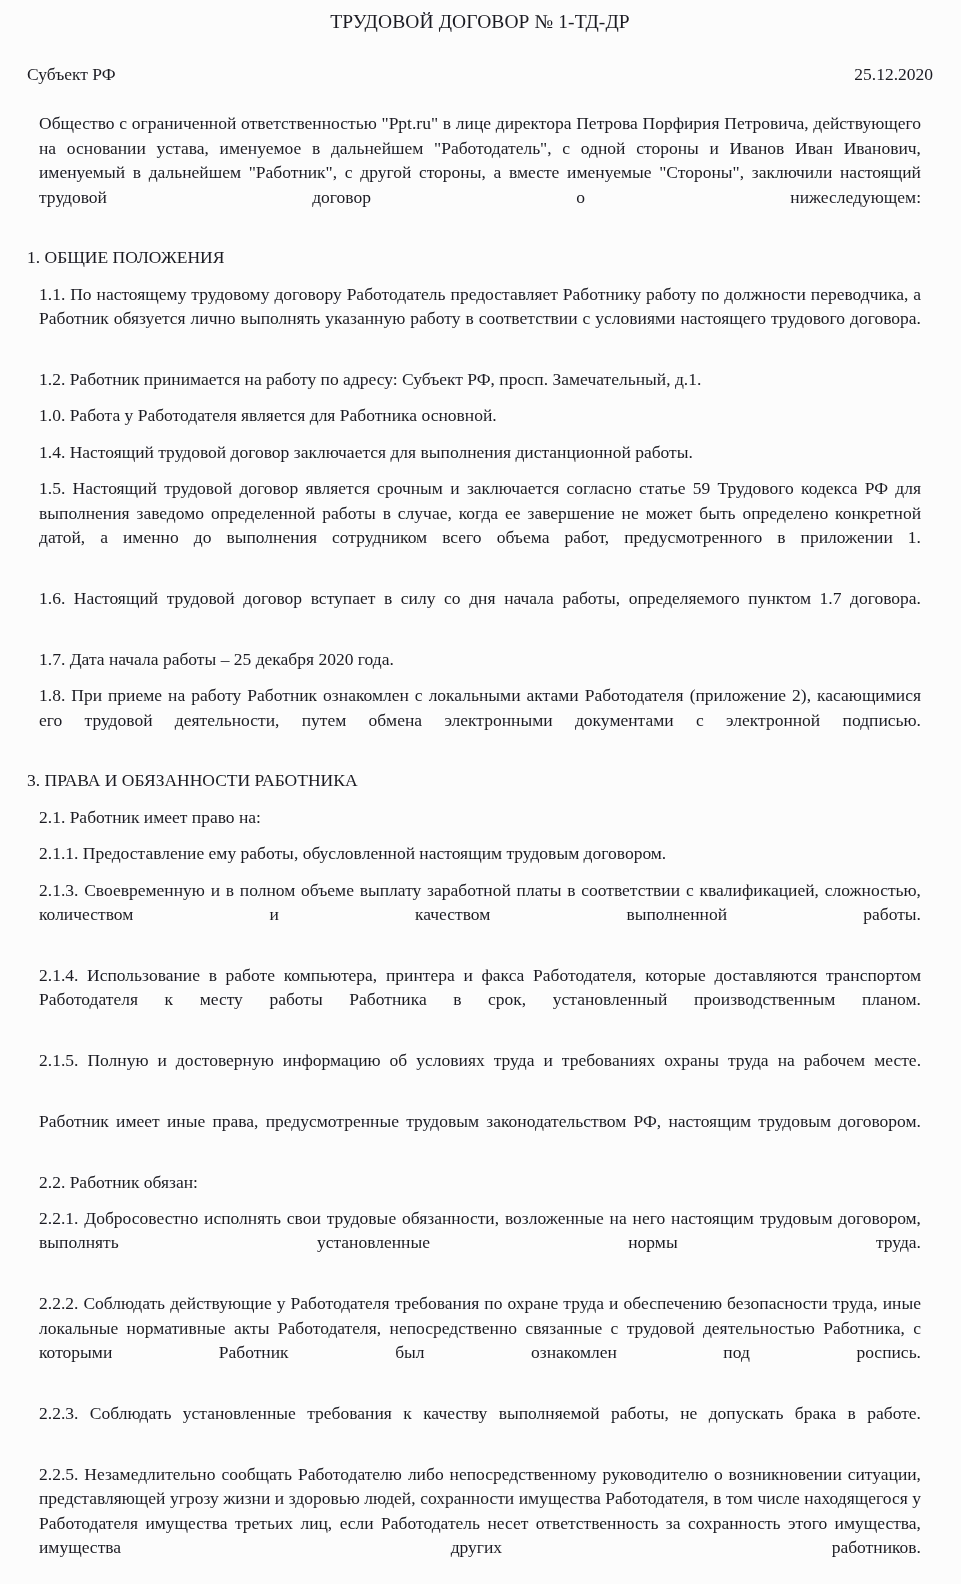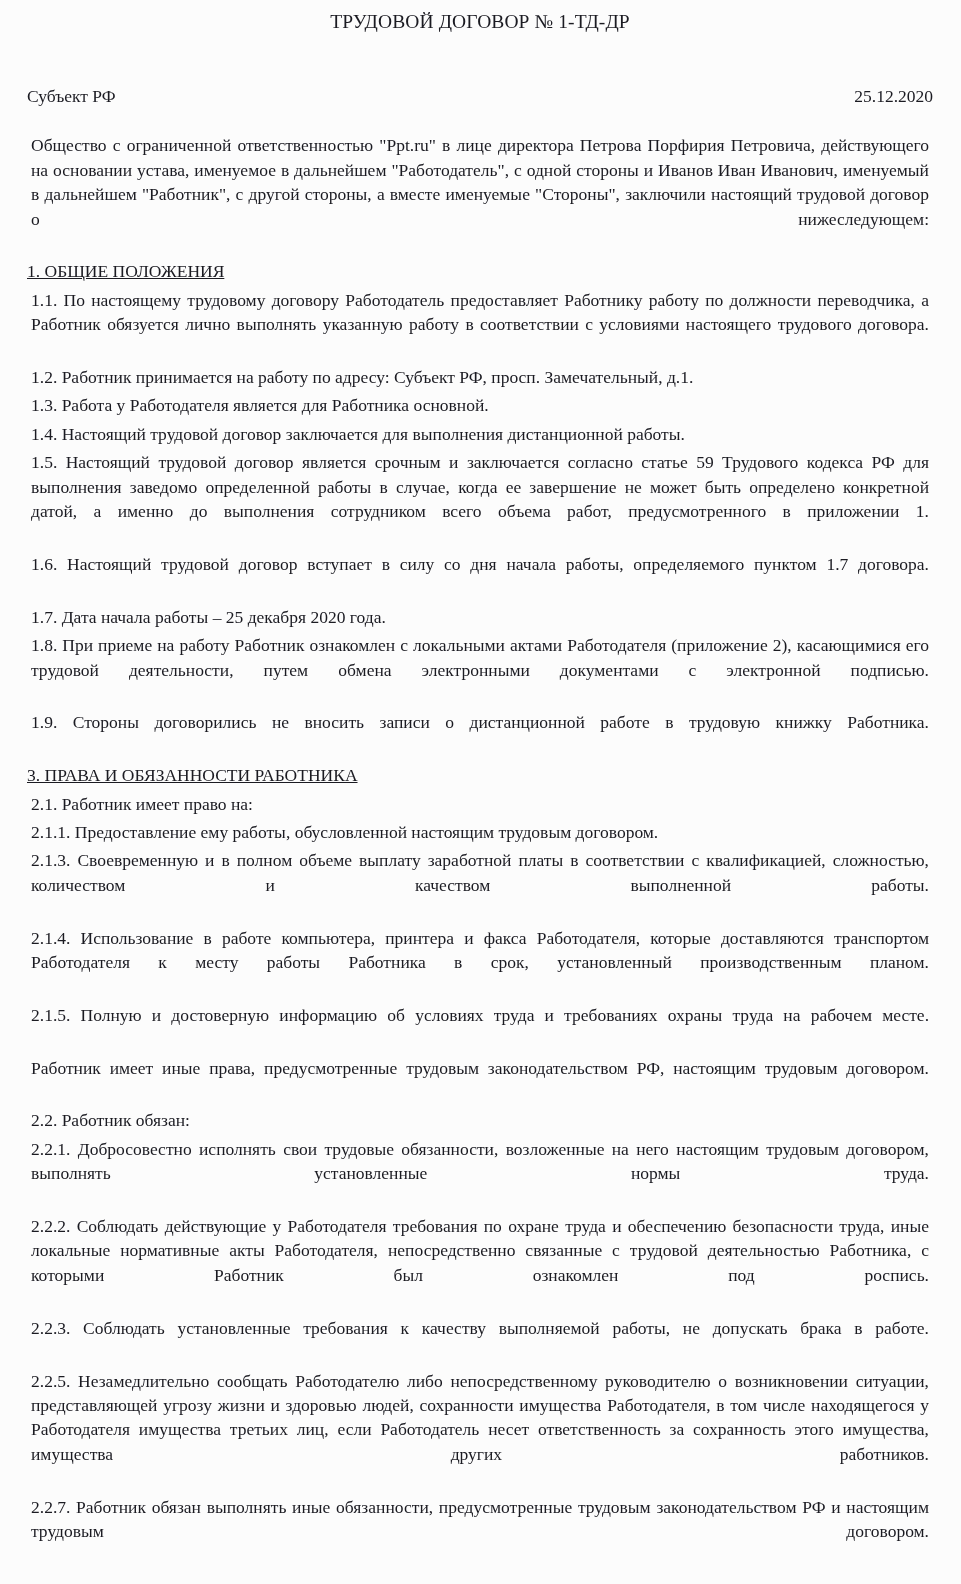--- a/index.html
+++ b/index.html
@@ -39,43 +39,42 @@
     white-space: nowrap;
   }
   .meta-row {
     display: flex;
     justify-content: space-between;
     align-items: baseline;
     font-size: 17.5px;
     line-height: 24.4px;
     margin-top: 25px;
   }
-  .meta-row .subject { text-align: right; margin-top: 22px; }
+  .meta-row .subject { text-align: right; }
   .meta-row .date { text-align: right; }
 
   .body-block {
     margin-top: 25px;
   }
   p.para {
     font-size: 17.5px;
     line-height: 24.4px;
     text-align: justify;
     text-justify: inter-word;
-    margin: 4px;
+    margin: 12px;
     padding: 0;
     hyphens: none;
   }
   p.heading {
     font-size: 17.5px;
     line-height: 24.4px;
     text-align: left;
     margin: 0;
     padding: 0;
     font-weight: normal;
-    text-decoration: underline;
   }
   
   p.para::after {
     content: "";
     display: inline-block;
     width: 100%;
   }
   p.single {
     text-align: left;
   }
@@ -94,27 +93,26 @@
       <span class="date">25.12.2020</span>
     </div>
 
     <div class="body-block">
       <p class="para">Общество с ограниченной ответственностью "Ppt.ru" в лице директора Петрова Порфирия Петровича, действующего на основании устава, именуемое в дальнейшем "Работодатель", с одной стороны и Иванов Иван Иванович, именуемый в дальнейшем "Работник", с другой стороны, а вместе именуемые "Стороны", заключили настоящий трудовой договор о нижеследующем:</p>
 
       <p class="heading">1. ОБЩИЕ ПОЛОЖЕНИЯ</p>
 
       <p class="para">1.1. По настоящему трудовому договору Работодатель предоставляет Работнику работу по должности переводчика, а Работник обязуется лично выполнять указанную работу в соответствии с условиями настоящего трудового договора.</p>
       <p class="para single">1.2. Работник принимается на работу по адресу: Субъект РФ, просп. Замечательный, д.1.</p>
-      <p class="para single">1.3. Работа у Работодателя является для Работника основной.</p>
+      <p class="para single">1.0. Работа у Работодателя является для Работника основной.</p>
       <p class="para single">1.4. Настоящий трудовой договор заключается для выполнения дистанционной работы.</p>
       <p class="para">1.5. Настоящий трудовой договор является срочным и заключается согласно статье 59 Трудового кодекса РФ для выполнения заведомо определенной работы в случае, когда ее завершение не может быть определено конкретной датой, а именно до выполнения сотрудником всего объема работ, предусмотренного в приложении 1.</p>
       <p class="para">1.6. Настоящий трудовой договор вступает в силу со дня начала работы, определяемого пунктом 1.7 договора.</p>
       <p class="para single">1.7. Дата начала работы – 25 декабря 2020 года.</p>
       <p class="para">1.8. При приеме на работу Работник ознакомлен с локальными актами Работодателя (приложение 2), касающимися его трудовой деятельности, путем обмена электронными документами с электронной подписью.</p>
-      <p class="para">1.9. Стороны договорились не вносить записи о дистанционной работе в трудовую книжку Работника.</p>
 
       <p class="heading">3. ПРАВА И ОБЯЗАННОСТИ РАБОТНИКА</p>
 
       <p class="para single">2.1. Работник имеет право на:</p>
       <p class="para single">2.1.1. Предоставление ему работы, обусловленной настоящим трудовым договором.</p>
       <p class="para">2.1.3. Своевременную и в полном объеме выплату заработной платы в соответствии с квалификацией, сложностью, количеством и качеством выполненной работы.</p>
       <p class="para">2.1.4. Использование в работе компьютера, принтера и факса Работодателя, которые доставляются транспортом Работодателя к месту работы Работника в срок, установленный производственным планом.</p>
       <p class="para">2.1.5. Полную и достоверную информацию об условиях труда и требованиях охраны труда на рабочем месте.</p>
       <p class="para">Работник имеет иные права, предусмотренные трудовым законодательством РФ, настоящим трудовым договором.</p>
       <p class="para single">2.2. Работник обязан:</p>

